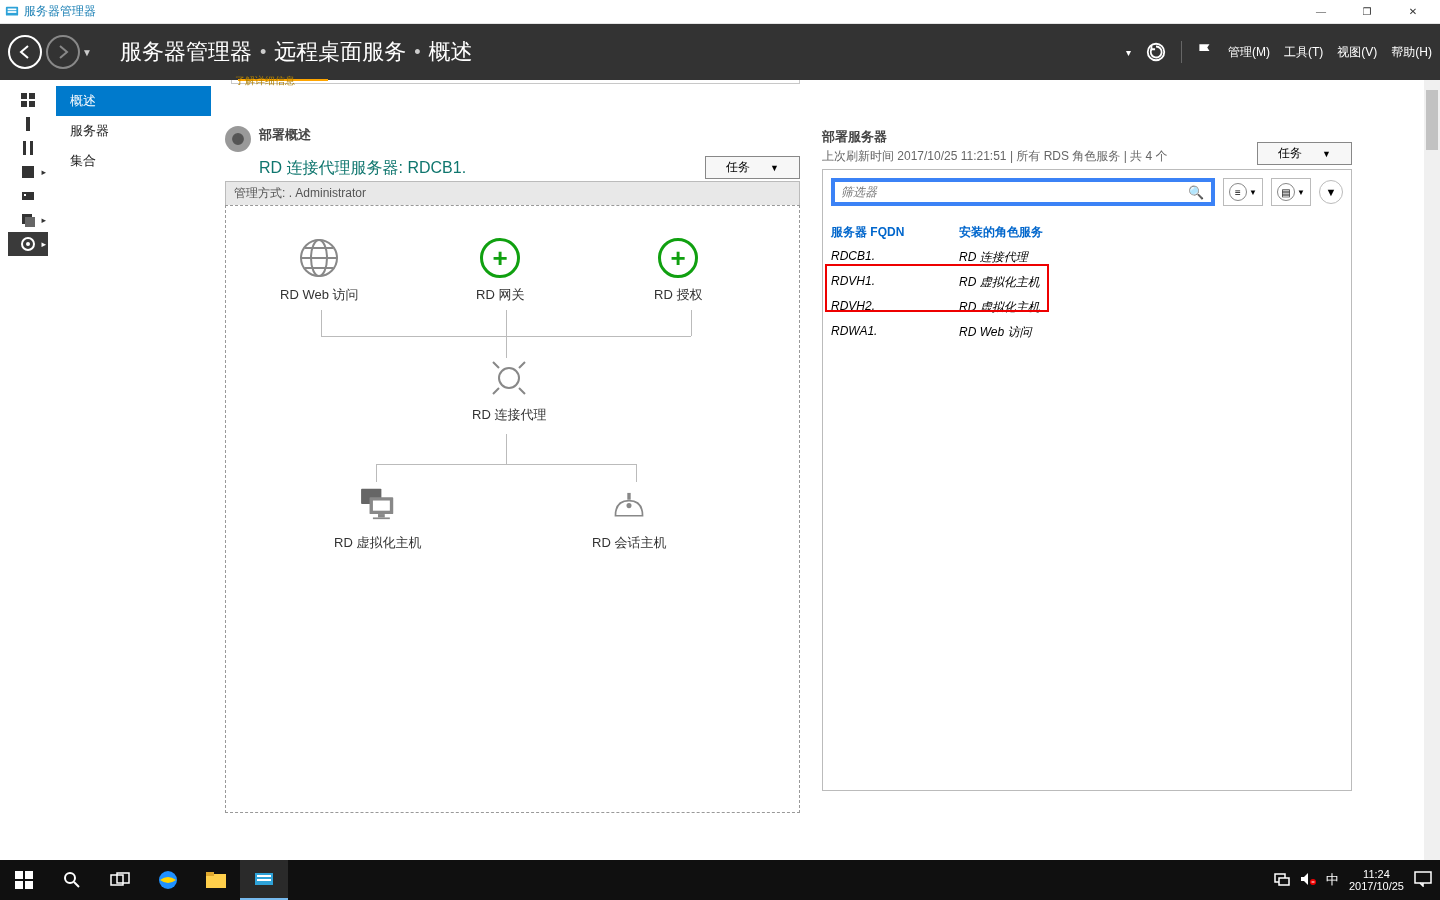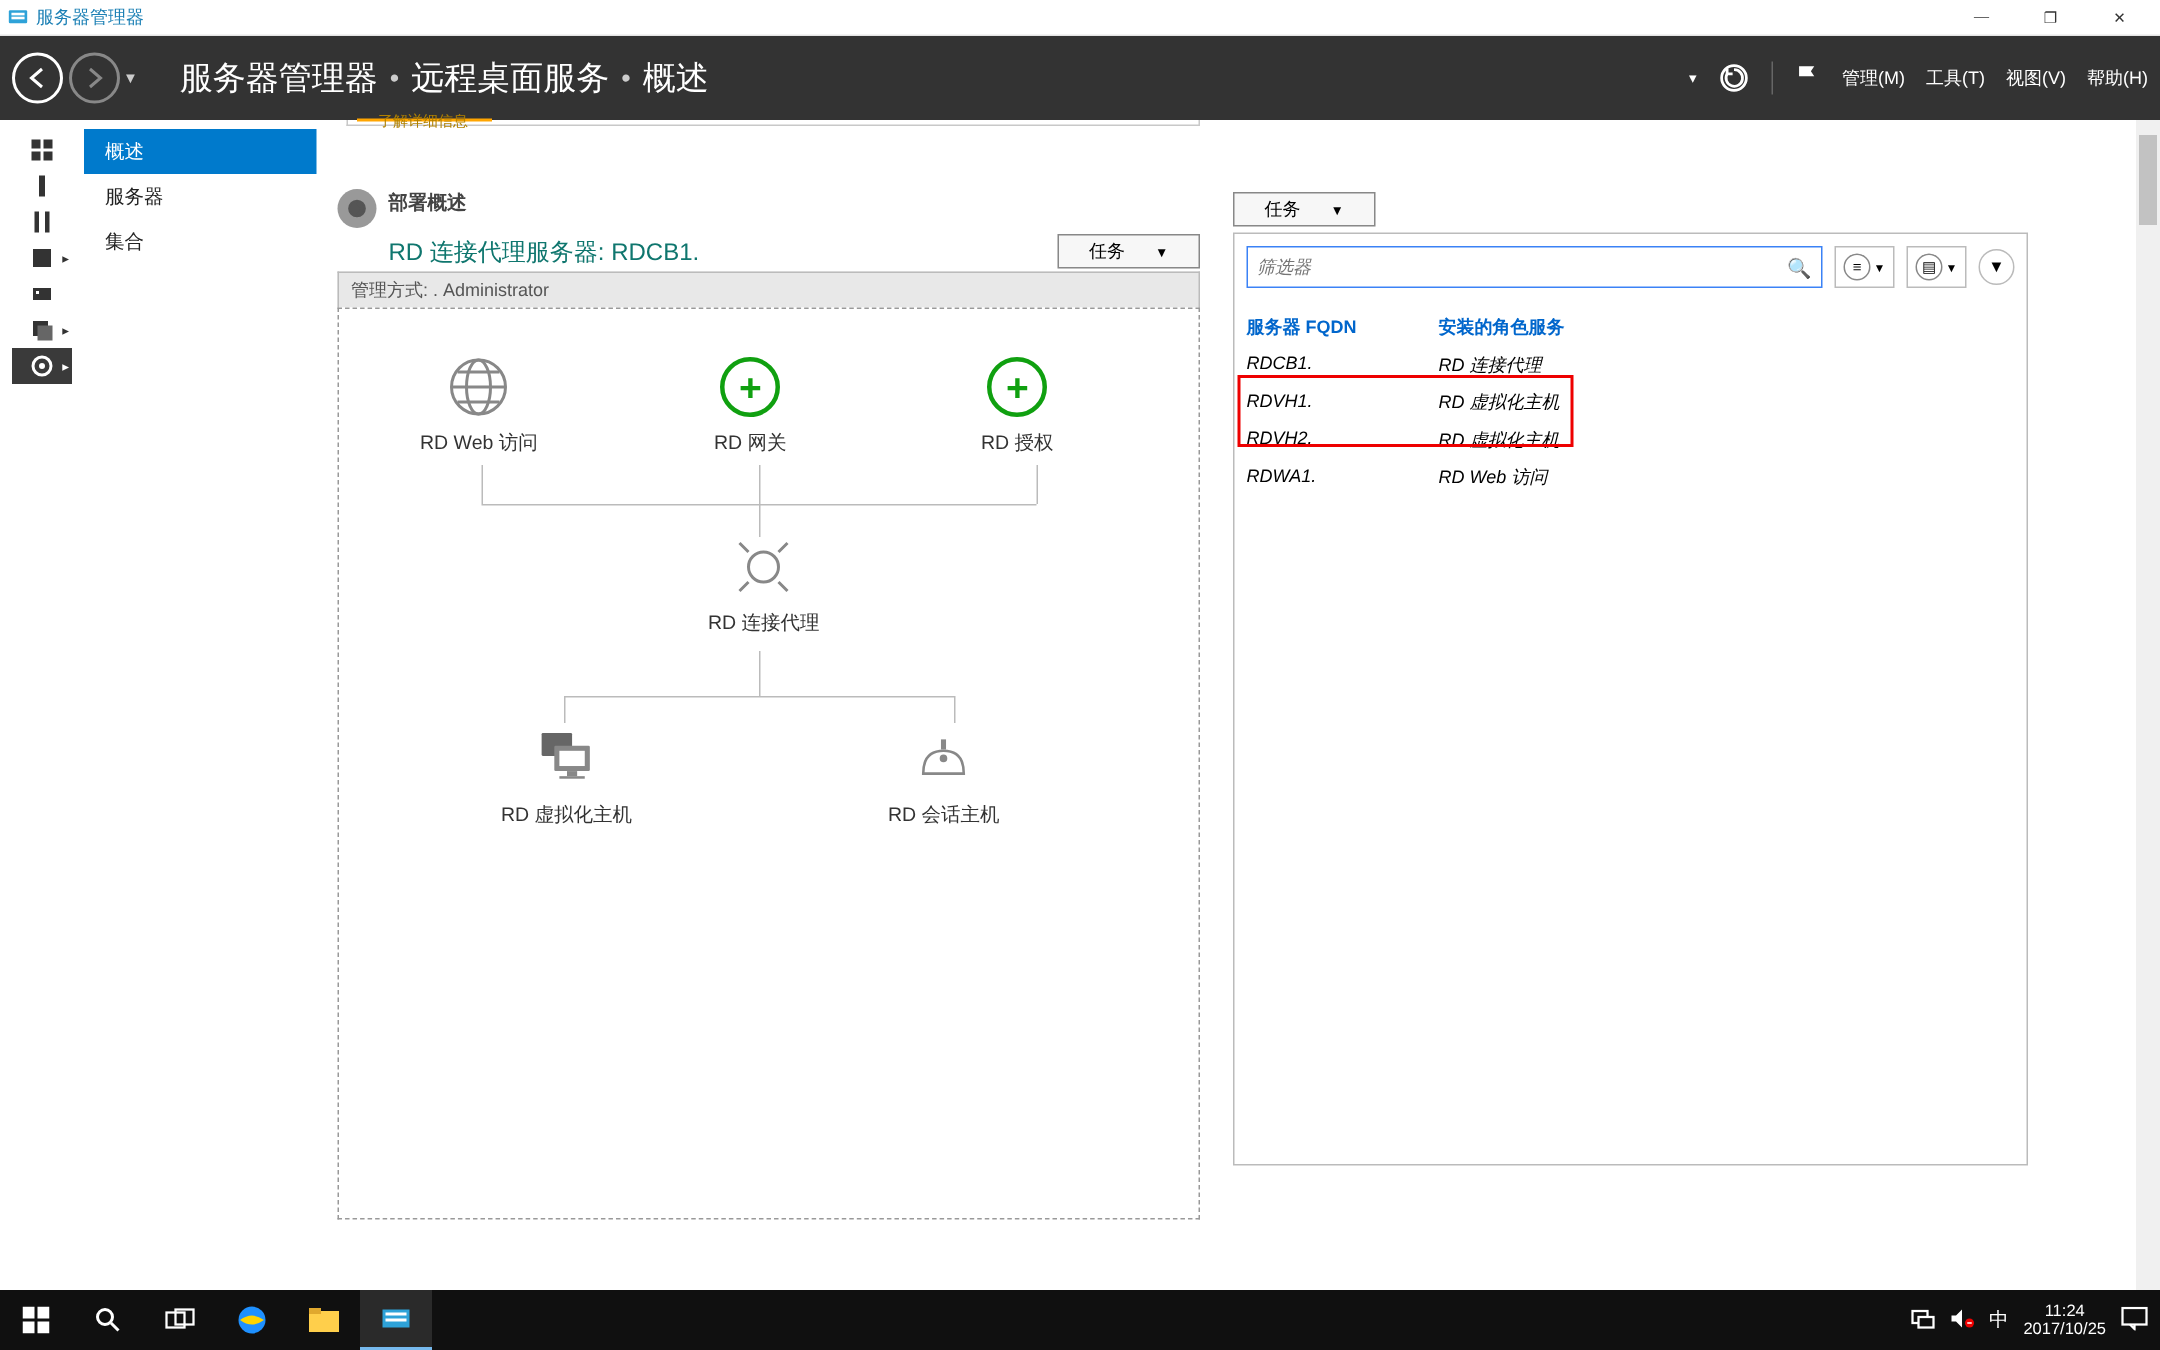--- a/index.html
+++ b/index.html
@@ -35,42 +35,42 @@
 .sidebar{width:155px;background:#fff;display:flex;flex-direction:column;padding-top:6px;}
 .sidebar .sitem{padding:6px 14px;font-size:13px;color:#222;}
 .sidebar .sitem.active{background:#007acc;color:#fff;}
 
 .main{flex:1;display:flex;gap:22px;padding:0 0 0 14px;position:relative;}
 .main .vscroll{position:absolute;right:0;top:0;bottom:0;width:16px;background:#f0f0f0;}
 .main .vscroll .thumb{position:absolute;top:10px;left:2px;right:2px;height:60px;background:#c2c2c2;}
 .col-left{width:575px;display:flex;flex-direction:column;}
 .notice-fragment{height:4px;background:#fff;border:1px solid #c8c8c8;border-top:none;margin-left:6px;width:calc(100% - 6px);position:relative;margin-bottom:42px;}
 .notice-fragment .tip-tab{position:absolute;top:-1px;left:6px;width:90px;height:2px;background:orange;}
-.notice-fragment .tip-text{position:absolute;top:-6px;left:20px;font-size:10px;color:#b08000;}
+.notice-fragment .tip-text{position:absolute;top:-6px;left:3px;font-size:10px;color:#b08000;}
 .panel-head{display:flex;align-items:flex-start;gap:8px;margin-bottom:8px;}
 .panel-head .iconround{width:26px;height:26px;border-radius:50%;background:#999;display:flex;align-items:center;justify-content:center;color:#555;}
 .panel-head .iconround svg{width:14px;height:14px;fill:#555;}
 .panel-head .ttl{font-size:13px;font-weight:bold;color:#444;}
 .panel-sub{font-size:16px;color:#0f766e;margin-left:34px;margin-top:-2px;}
 .tasks-btn{border:1px solid #888;padding:2px 20px;font-size:12px;background:#f7f7f7;display:flex;align-items:center;gap:20px;}
 .tasks-btn .dd{font-size:9px;}
 .panel-head-row{display:flex;align-items:flex-end;justify-content:space-between;}
 .mgmt-bar{background:#e8e8e8;padding:3px 8px;font-size:12px;color:#555;border:1px solid #bbb;border-bottom:none;margin-top:2px;}
 .diagram{border:1px dashed #999;height:608px;position:relative;background:#fff;}
 .node{position:absolute;display:flex;flex-direction:column;align-items:center;gap:6px;font-size:13px;color:#333;}
 .node .nicon{width:44px;height:44px;display:flex;align-items:center;justify-content:center;}
 .addcircle{width:40px;height:40px;border:3px solid #10a010;border-radius:50%;display:flex;align-items:center;justify-content:center;color:#10a010;font-size:26px;font-weight:bold;}
 .line{position:absolute;background:#bbb;}
 .col-right{width:530px;display:flex;flex-direction:column;margin-top:48px;}
 .rhead{display:flex;justify-content:space-between;align-items:flex-end;}
 .rhead .rttl{font-size:13px;font-weight:bold;color:#444;}
 .rsub{font-size:12px;color:#666;margin-top:2px;}
 .rpanel{border:1px solid #bbb;height:622px;margin-top:4px;padding:8px;background:#fff;}
 .toolbar{display:flex;align-items:center;gap:8px;}
-.searchbox{flex:1;border:1px solid #3b82f6;height:28px;display:flex;align-items:center;padding:0 6px;}
+.searchbox{flex:1;border:4px solid #3b82f6;height:28px;display:flex;align-items:center;padding:0 6px;}
 .searchbox input{border:none;outline:none;flex:1;font-size:12px;font-style:italic;color:#888;background:transparent;}
 .searchbox .sicon{color:#444;font-size:13px;}
 .ddbtn{border:1px solid #bbb;height:28px;width:40px;display:flex;align-items:center;justify-content:center;gap:2px;}
 .ddbtn .circ{width:18px;height:18px;border:1px solid #888;border-radius:50%;display:flex;align-items:center;justify-content:center;font-size:10px;}
 .ddbtn .dd{font-size:8px;}
 .expand{margin-left:auto;width:24px;height:24px;border:1px solid #bbb;border-radius:50%;display:flex;align-items:center;justify-content:center;font-size:11px;}
 .thead{display:flex;margin-top:14px;font-size:12px;font-weight:bold;}
 .thead .th{color:#0066cc;padding:4px 0;}
 .thead .c1{width:128px;}
 .trow{display:flex;font-size:12px;padding:4px 0;font-style:italic;}
@@ -296,20 +296,24 @@
                 <rect x="25" y="8" width="2" height="6" fill="#888"></rect>
               </svg>
           </span>
           <span>RD 会话主机</span>
         </div>
       </div>
     </div>
 
     <div class="col-right">
       <div class="rhead">
+        <div>
+          <div class="rttl">部署服务器</div>
+          <div class="rsub">上次刷新时间 2017/10/25 11:21:51 | 所有 RDS 角色服务  | 共 4 个</div>
+        </div>
         <div class="tasks-btn">
           <span>任务</span>
           <span class="dd">▼</span>
         </div>
       </div>
 
       <div class="rpanel" style="position:relative;">
         <div class="toolbar">
           <div class="searchbox">
             <input placeholder="筛选器" style="">

